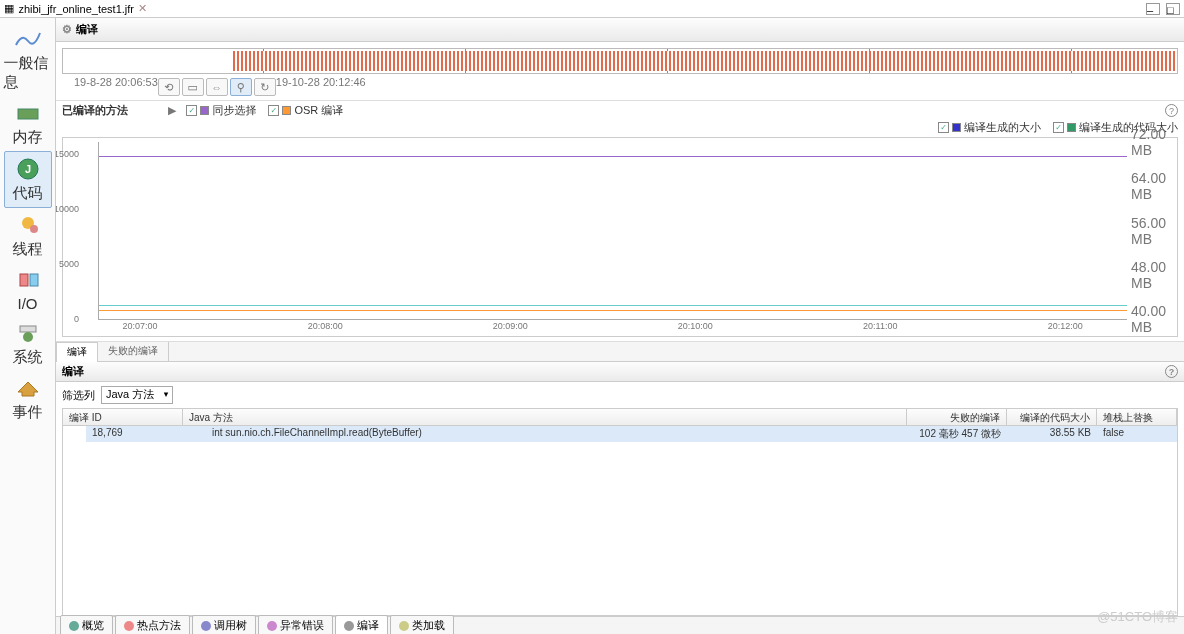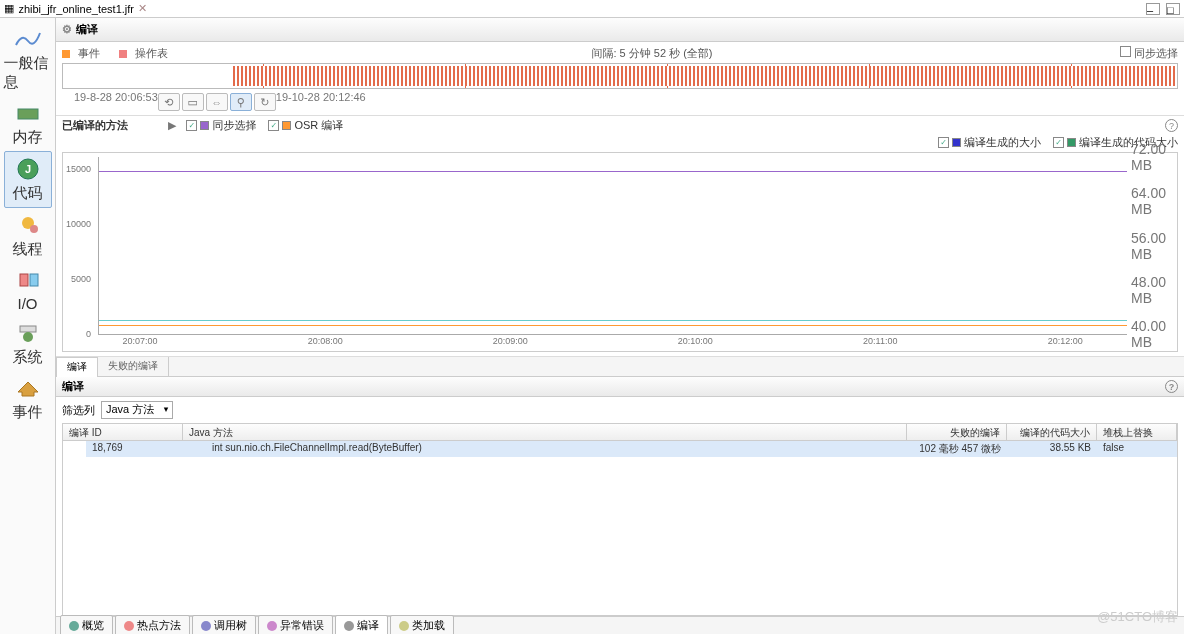--- a/index.html
+++ b/index.html
@@ -31,21 +31,21 @@
 .chart-title-row{display:flex;justify-content:space-between;font-size:10px;color:#333;gap:16px;}
 .chart-legends{display:flex;gap:12px;align-items:center;}
 .legend-item{display:flex;align-items:center;gap:3px;cursor:pointer;}
 .legend-sq{width:9px;height:9px;border:1px solid #888;}
 .legend-sq.purple{background:#9966cc;}
 .legend-sq.orange{background:#ff9933;}
 .legend-sq.blue{background:#3333cc;}
 .legend-sq.green{background:#339966;}
 .chart-area{height:200px;border:1px solid #ccc;margin-top:2px;position:relative;background:#fff;}
 .chart-grid{position:absolute;left:35px;right:50px;top:4px;bottom:16px;border-left:1px solid #aaa;border-bottom:1px solid #aaa;}
-.y-tick{position:absolute;right:100%;margin-right:8px;font-size:9px;color:#777;transform:translateY(50%);}
+.y-tick{position:absolute;right:100%;margin-right:20px;font-size:9px;color:#777;transform:translateY(50%);}
 .r-tick{position:absolute;left:100%;margin-left:4px;font-size:14px;color:#777;transform:translateY(50%);}
 .x-tick{position:absolute;top:100%;margin-top:2px;font-size:9px;color:#777;transform:translateX(-50%);}
 .series-line{position:absolute;left:0;right:0;height:1px;}
 .series-line.purple{background:#9966cc;top:8%;border-top:1px dashed #9966cc;}
 .series-line.aqua{background:#66cccc;top:92%;}
 .series-line.orange{background:#ff9933;top:95%;}
 .tabs-row{display:flex;height:20px;border-bottom:1px solid #ccc;background:#f5f5f5;}
 .tab{padding:2px 10px;border-right:1px solid #ccc;cursor:pointer;font-size:10px;color:#666;}
 .tab.active{background:#fff;color:#000;border-top:1px solid #ccc;border-left:1px solid #ccc;margin-bottom:-1px;}
 .sub-header{height:20px;background:linear-gradient(#fdfdfd,#eaeaea);border-bottom:1px solid #ccc;display:flex;align-items:center;padding:0 6px;font-weight:bold;justify-content:space-between;}
@@ -147,28 +147,20 @@
       </div>
   </div>
 
   <div class="content">
     <div class="page-header">
       <span style="color:#888;">⚙</span>
       <span>编译</span>
     </div>
 
     <div class="timeline-section">
-      <div class="timeline-head">
-        <div class="left-legend">
-          <span><span class="orange-sq"></span><span>事件</span></span>
-          <span><span class="coral-sq"></span><span>操作表</span></span>
-        </div>
-        <div>间隔: 5 分钟 52 秒 (全部)</div>
-        <div><span class="cb"></span> <span>同步选择</span></div>
-      </div>
       <div class="timeline-bar"></div>
       <div class="timeline-times">
         <span>19-8-28 20:06:53</span>
         <div class="mini-toolbar">
           <div class="mini-btn">⟲</div>
           <div class="mini-btn">▭</div>
           <div class="mini-btn">⇔</div>
           <div class="mini-btn active">⚲</div>
           <div class="mini-btn">↻</div>
         </div>

